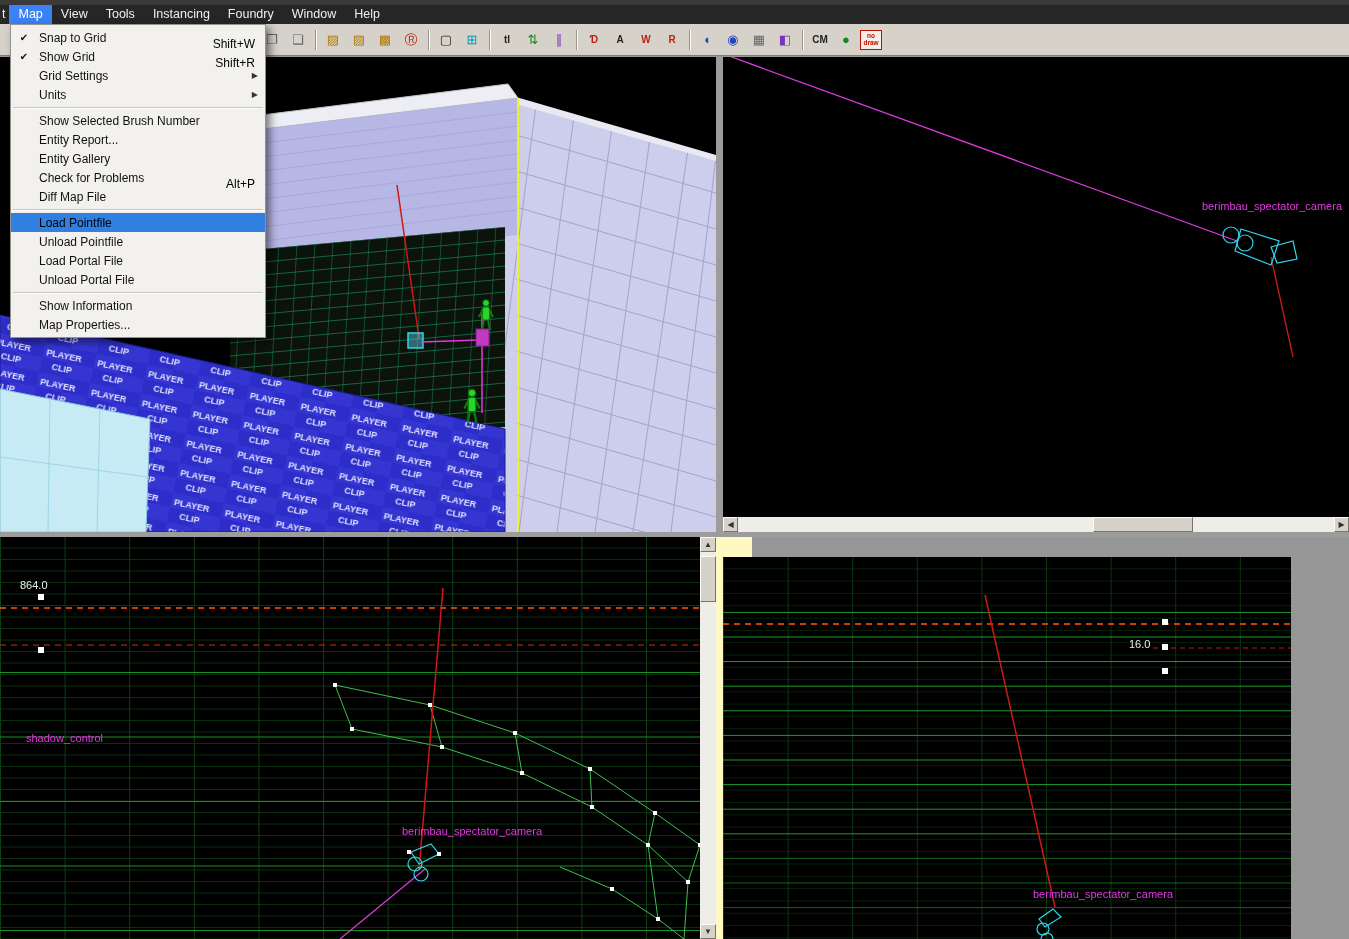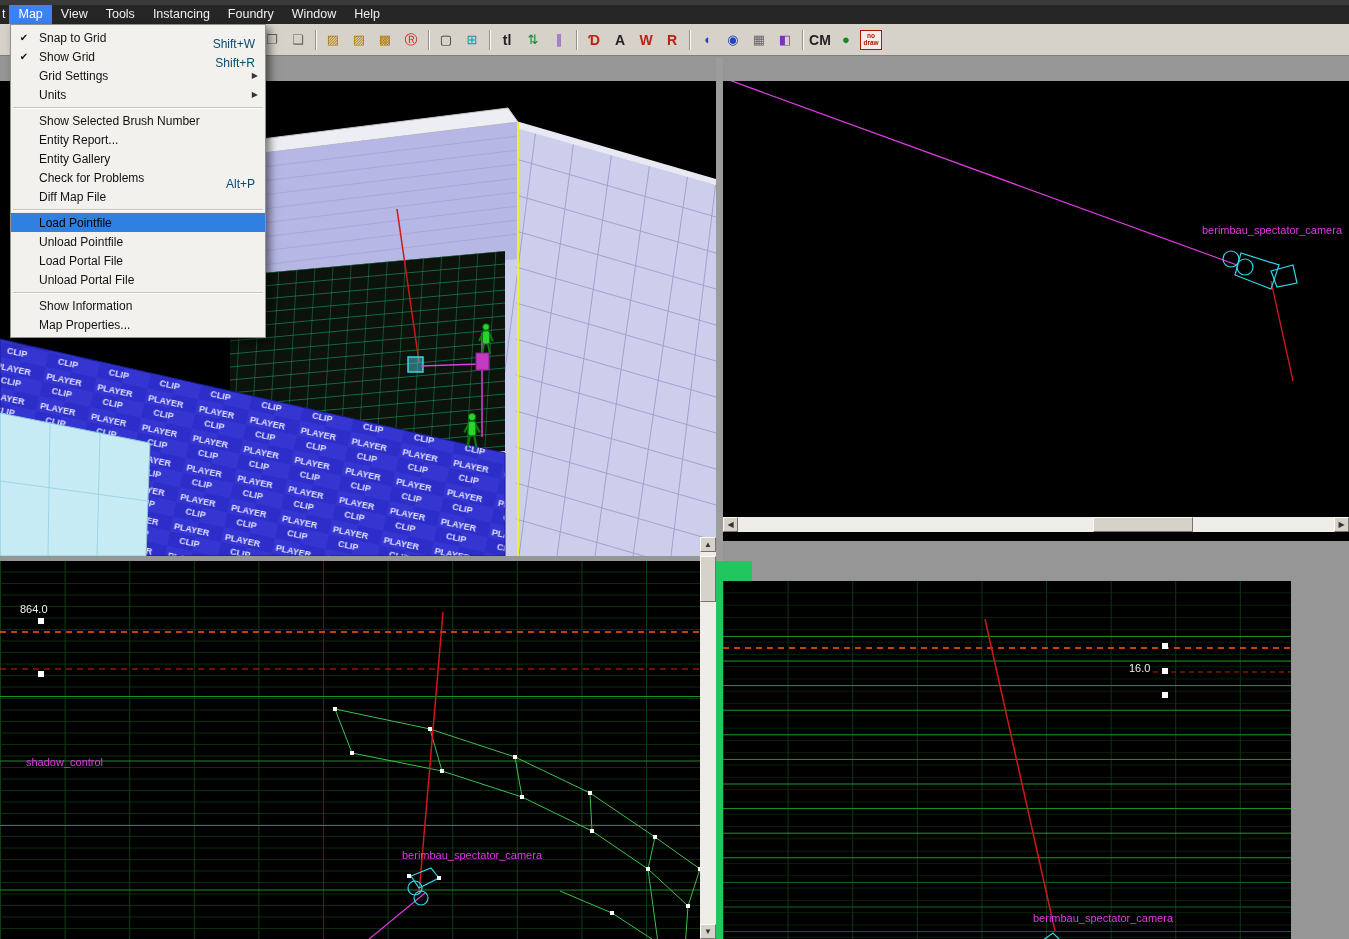--- a/index.html
+++ b/index.html
@@ -14,37 +14,37 @@
     display:flex;align-items:stretch;color:#efefef;font-size:12.5px;}
   .menuitem{line-height:19px;padding:0 9px;cursor:default;}
   .menuitem.partial{padding:0 4px 0 2px;}
   .menuitem.active{background:#3b82f6;color:#fff;}
   .toolbar{position:absolute;left:0;top:24px;width:1349px;height:32px;background:#d6d2ca;
     border-bottom:1px solid #7e7e78;display:flex;align-items:center;padding-left:7px;box-sizing:border-box;}
   .tb{width:22px;height:22px;margin:0 1px;display:flex;align-items:center;justify-content:center;
     font-size:13px;color:#222;cursor:default;border:1px solid transparent;}
   .tb.red{color:#bb2211}.tb.blue{color:#2244bb}.tb.green{color:#118822}
   .tb.amber{color:#b07800}.tb.cyan{color:#0099aa}.tb.purple{color:#7733bb}.tb.gray{color:#666}
-  .tb.txt{font-size:14px;font-weight:bold;}
+  .tb.txt{font-size:10px;font-weight:bold;}
   .tb.nodraw-box{font-size:6.5px;font-weight:bold;color:#bb1100;line-height:1.05;text-align:center;
     white-space:normal;width:20px;height:18px;border:1px solid #bb1100;background:#f3efe8;}
   .tsep{width:1px;height:20px;background:#98948c;box-shadow:1px 0 0 #fbfaf6;margin:0 4px;}
   
   .menu-popup{position:absolute;left:10px;top:24px;width:254px;background:#f2f1ee;
     border:1px solid #93938d;box-shadow:4px 4px 8px rgba(0,0,0,.5);padding:3px 0;
     z-index:60;font-size:12px;color:#111;}
   .mi{height:19px;display:flex;align-items:center;padding:0 10px 0 5px;position:relative;cursor:default;}
   .mi .chk{width:16px;text-align:center;font-size:10px;flex:none;}
   .mi .lbl{flex:1;padding-left:7px;white-space:nowrap;}
-  .mi .sc{padding-left:18px;color:#0c4a6e;white-space:nowrap;margin-top:12px;}
+  .mi .sc{padding-left:18px;color:#000000;white-space:nowrap;margin-top:12px;}
   .mi .sub{position:absolute;right:7px;font-size:8px;color:#333;}
   .mi.hl{background:#2f80e0;color:#000000;}
   .msep{height:1px;background:#c6c4bf;box-shadow:0 1px 0 #ffffff;margin:3px 2px;}
   
-  .vp{position:absolute;background:#22c55e;overflow:hidden;margin-top:24px;}
+  .vp{position:absolute;background:#fef9c3;overflow:hidden;}
   .vp svg{display:block;}
   svg text{font-family:"Liberation Sans",sans-serif;}
   .splitter{position:absolute;background:#9c9c9c;}
   
   .sb-btn{background:#d6d2ca;border:1px solid;border-color:#fbfaf6 #77736c #77736c #fbfaf6;
     color:#333;font-size:8px;display:flex;align-items:center;justify-content:center;box-sizing:border-box;}
   .sbH{position:absolute;left:723px;top:517px;width:626px;height:15px;background:#eceae4;display:flex;}
   .sbH .sb-btn{width:15px;height:15px;flex:none;}
   .sbH .track{flex:1;position:relative;background:#efede7;}
   .sbH .thumb{position:absolute;top:0;height:15px;left:355px;width:100px;background:#d6d2ca;

